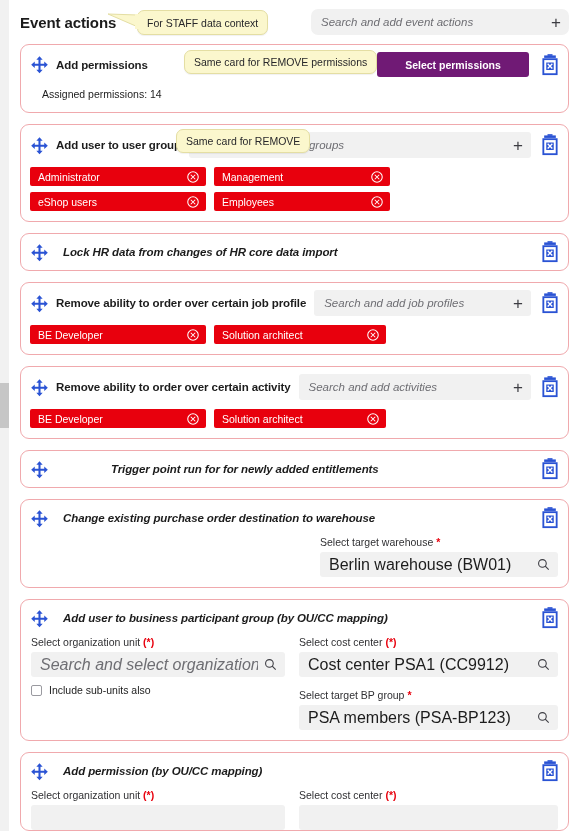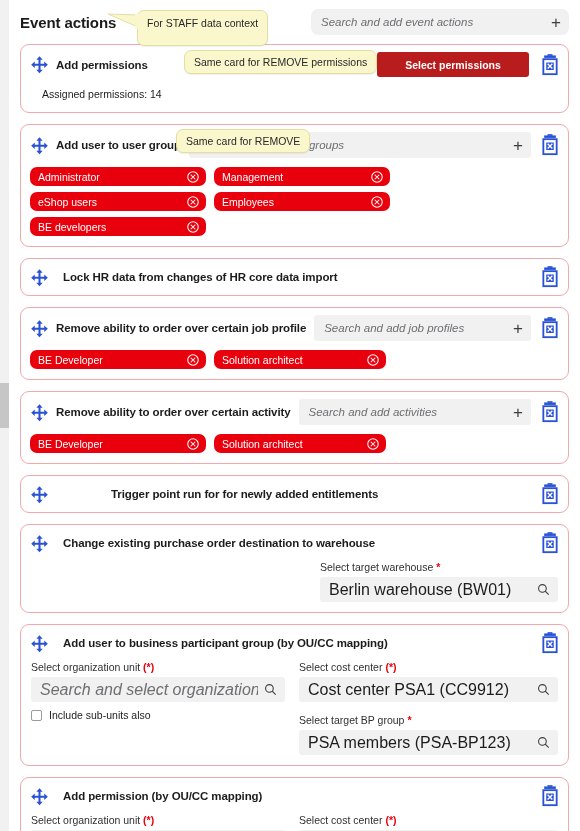--- a/index.html
+++ b/index.html
@@ -85,21 +85,21 @@
     font-size: 10.5px;
     color: #28282b;
     padding: 5px 9px;
     white-space: nowrap;
     box-sizing: border-box;
     z-index: 30;
     box-shadow: 0 1px 1px rgba(0,0,0,0.06);
   }
   .callout-staff {
     left: 128px; top: 10px;
-    height: 36px;
+    height: 25px;
     line-height: 14px;
   }
   .callout-staff .tail {
     position: absolute;
     left: -30px; top: 2px;
     width: 30px; height: 18px;
     overflow: visible;
   }
   .callout-remove-perm { left: 174px; top: 57px; }
 
@@ -120,21 +120,21 @@
     box-sizing: border-box;
   }
   .drag-icon { flex: 0 0 auto; width: 19px; height: 19px; margin-right: 7px; }
   .card-title {
     font-size: 11.5px;
     font-weight: bold;
     color: #1c1c1c;
     white-space: nowrap;
     letter-spacing: -0.1px;
   }
-  .card-title.indent { margin-left: 7px; }
+  .card-title.indent { margin-left: 7px; font-style: italic; }
   .spacer { flex: 1 1 auto; }
 
   .inline-search {
     height: 26px;
     background: #f1f1f1;
     border-radius: 3px;
     display: flex;
     align-items: center;
     padding: 0 8px 0 10px;
     box-sizing: border-box;
@@ -156,21 +156,21 @@
 
   
   .chips {
     display: flex;
     flex-wrap: wrap;
     gap: 6px 8px;
     padding: 2px 9px 10px 9px;
   }
   .chip {
     background: #e8000d;
-    border-radius: 7px;
+    border-radius: 2px;
     height: 19px;
     display: flex;
     align-items: center;
     padding: 0 7px 0 8px;
     box-sizing: border-box;
   }
   .chip-label {
     font-size: 10.5px;
     color: #ffffff;
     white-space: nowrap;
@@ -180,21 +180,21 @@
   .chip-w-176 { width: 176px; }
   .chip-w-172 { width: 172px; }
 
   
   .assigned {
     font-size: 10.5px;
     color: #1c1c1c;
     white-space: nowrap;
   }
   .btn-primary {
-    background: #b91c1c;
+    background: #701a75;
     color: #ffffff;
     font-size: 10.5px;
     font-weight: bold;
     border: none;
     border-radius: 3px;
     height: 25px;
     padding: 0 16px;
     cursor: pointer;
     white-space: nowrap;
     font-family: "Liberation Sans", sans-serif;
@@ -351,27 +351,20 @@
         </div>
         <div class="chip chip-w-176">
           <span class="chip-label">eShop users</span>
           <svg class="chip-x" viewBox="0 0 16 16">
             <circle cx="8" cy="8" r="7" fill="none" stroke="#ffffff" stroke-width="1.4"></circle>
             <path d="M5 5 L11 11 M11 5 L5 11" stroke="#ffffff" stroke-width="1.4"></path>
           </svg>
         </div>
         <div class="chip chip-w-176">
           <span class="chip-label">Employees</span>
-          <svg class="chip-x" viewBox="0 0 16 16">
-            <circle cx="8" cy="8" r="7" fill="none" stroke="#ffffff" stroke-width="1.4"></circle>
-            <path d="M5 5 L11 11 M11 5 L5 11" stroke="#ffffff" stroke-width="1.4"></path>
-          </svg>
-        </div>
-        <div class="chip chip-w-176">
-          <span class="chip-label">BE developers</span>
           <svg class="chip-x" viewBox="0 0 16 16">
             <circle cx="8" cy="8" r="7" fill="none" stroke="#ffffff" stroke-width="1.4"></circle>
             <path d="M5 5 L11 11 M11 5 L5 11" stroke="#ffffff" stroke-width="1.4"></path>
           </svg>
         </div>
       </div>
       <div class="callout" style="position:absolute;left:155px;top:4px;">
         <span>Same card for REMOVE</span>
       </div>
     </div>

